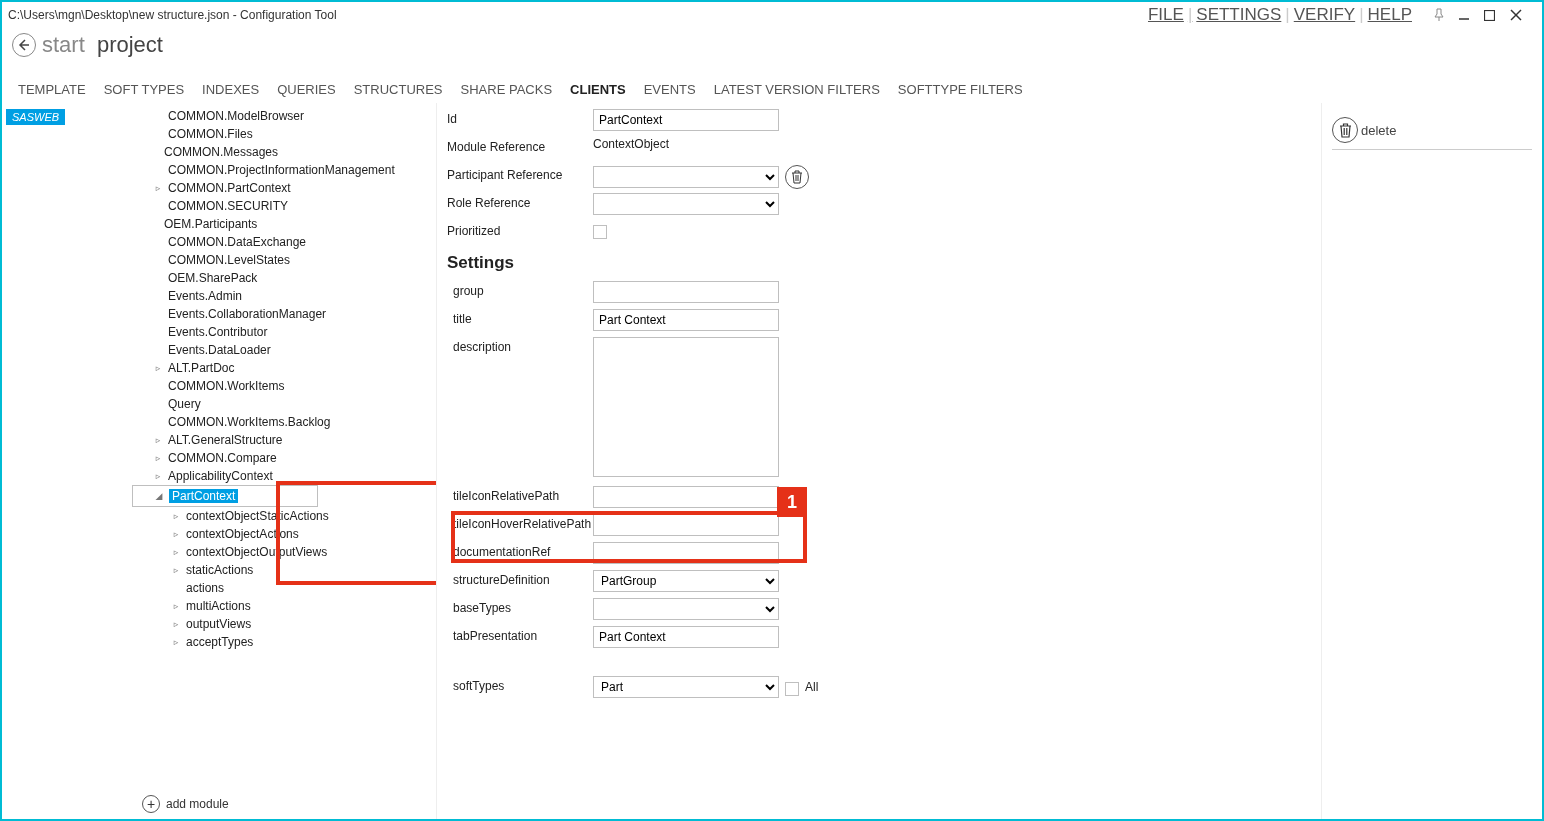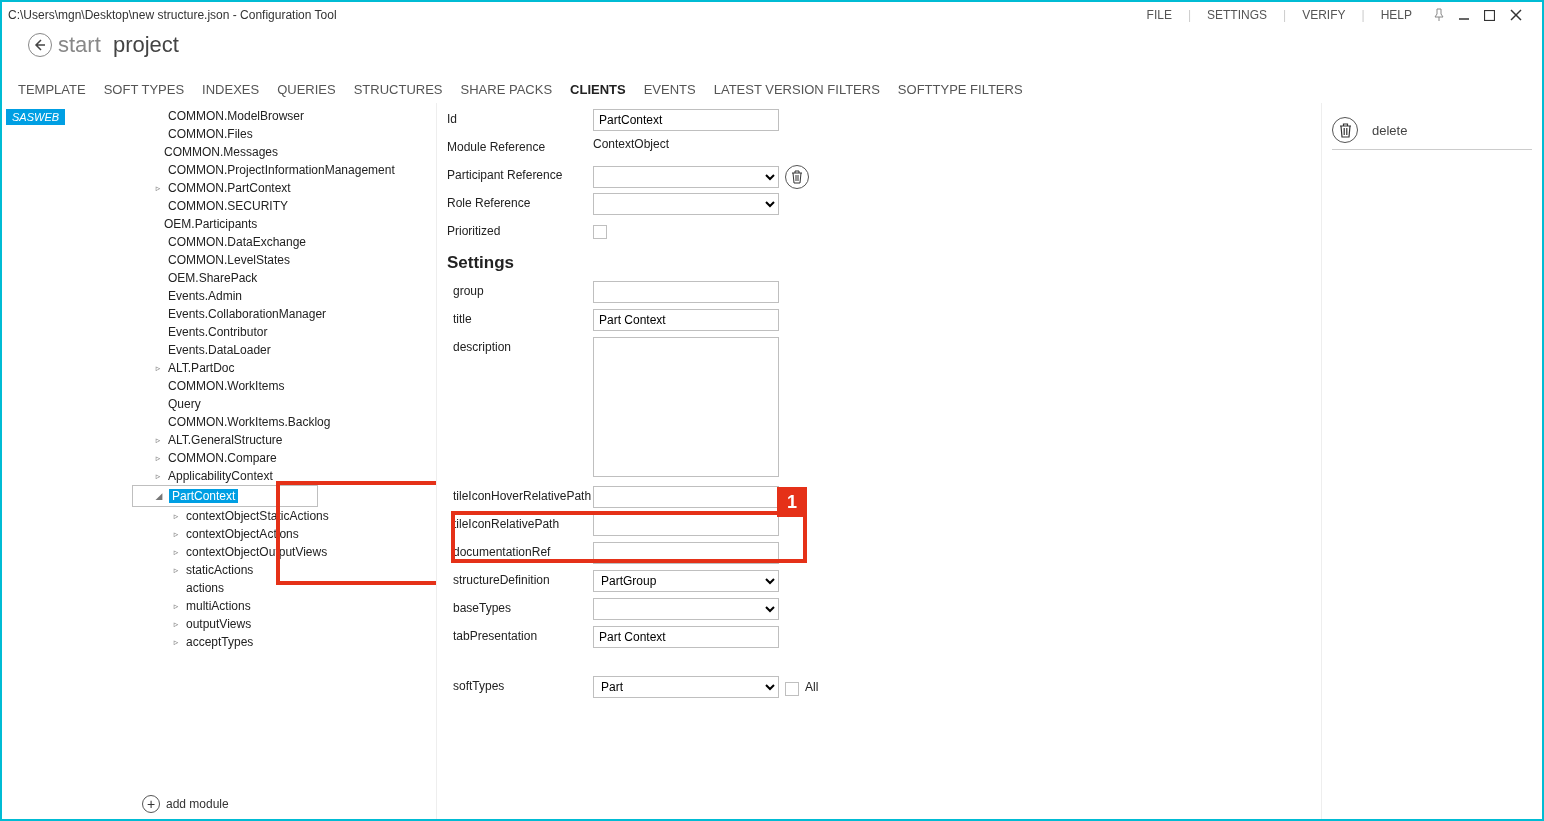--- a/index.html
+++ b/index.html
@@ -2,26 +2,26 @@
 <html><head>
 <meta charset="utf-8">
 <style>
   * { box-sizing: border-box; margin: 0; padding: 0; font-family: "Segoe UI", Tahoma, sans-serif; }
   html, body { width: 100%; height: 100%; background: #fff; }
   body { border: 2px solid #00bcd4; display: flex; flex-direction: column; overflow: hidden; }
 
   
   .titlebar { height: 26px; display: flex; align-items: center; padding: 0 6px; font-size: 12px; color: #333; }
   .titlebar .spacer { flex: 1; }
-  .topmenu { display: flex; gap: 16px; align-items: center; font-size: 12px; color: #555; }
+  .topmenu { display: flex; gap: 4px; align-items: center; font-size: 17px; color: #555; text-decoration: underline; }
   .topmenu .sep { color: #ccc; }
   .winbtn { width: 26px; text-align: center; color: #333; cursor: default; }
 
   
-  .hdr { display: flex; align-items: center; padding: 4px 26px; }
+  .hdr { display: flex; align-items: center; padding: 4px 10px; }
   .backbtn { width: 24px; height: 24px; border: 1px solid #888; border-radius: 50%; display: flex; align-items: center; justify-content: center; font-size: 14px; color: #444; margin-right: 6px; }
   .crumb { font-size: 22px; color: #888; font-weight: 300; }
   .crumb .proj { color: #444; margin-left: 6px; }
 
   
   .navtabs { display: flex; gap: 18px; padding: 2px 16px 6px 16px; font-size: 13px; color: #555; }
   .navtabs .tab { cursor: default; margin-top: 18px; }
   .navtabs .tab.active { font-weight: 700; color: #222; }
 
   
@@ -55,21 +55,21 @@
   h3.settings { font-size: 17px; font-weight: 700; margin: 6px 0 8px 0; }
   .row.ind .lab { padding-left: 6px; }
 
   
   .redover { position:absolute; border:4px solid #e53118; pointer-events:none; }
   .redoverbadge { position:absolute; background:#e53118; color:#fff; font-weight:700; font-size:18px; display:flex; align-items:center; justify-content:center; }
 
   
   .rightcol { width: 220px; padding: 14px 10px; }
   .rightcol .hrule { border-bottom: 1px solid #ccc; margin-top: 6px; }
-  .actline { display:flex; align-items:center; gap:14px; font-size:13px; color:#444; }
+  .actline { display:flex; align-items:center; gap:3px; font-size:13px; color:#444; }
   .actline .trash { width:26px; height:26px; border:1px solid #555; border-radius:50%; display:flex; align-items:center; justify-content:center; }
 
   svg { display:block; }
 </style>
 </head>
 <body>
 
 <div class="titlebar">
   <span>C:\Users\mgn\Desktop\new structure.json - Configuration Tool</span>
   <span class="spacer"></span>
@@ -307,25 +307,25 @@
           <div class="lab">title</div>
         <div class="val"><input class="tin" value="Part Context" style=""></div>
         </div>
       <div class="row ind">
           <div class="lab">description</div>
         <div class="val"><textarea class="tin big" style=""></textarea></div>
         </div>
 
       <div style="height:4px"></div>
       <div class="row ind">
+          <div class="lab">tileIconRelativePath</div>
+        <div class="val"><input class="tin" value="" style=""></div>
+        </div>
+      <div class="row ind">
           <div class="lab">tileIconHoverRelativePath</div>
-        <div class="val"><input class="tin" value="" style=""></div>
-        </div>
-      <div class="row ind">
-          <div class="lab">tileIconRelativePath</div>
         <div class="val"><input class="tin" value="" style=""></div>
         </div>
       <div class="row ind">
           <div class="lab">documentationRef</div>
         <div class="val"><input class="tin" value="" style=""></div>
         </div>
       <div class="row ind">
           <div class="lab">structureDefinition</div>
         <div class="val"><select class="sel"><option>PartGroup</option></select></div>
         </div>

